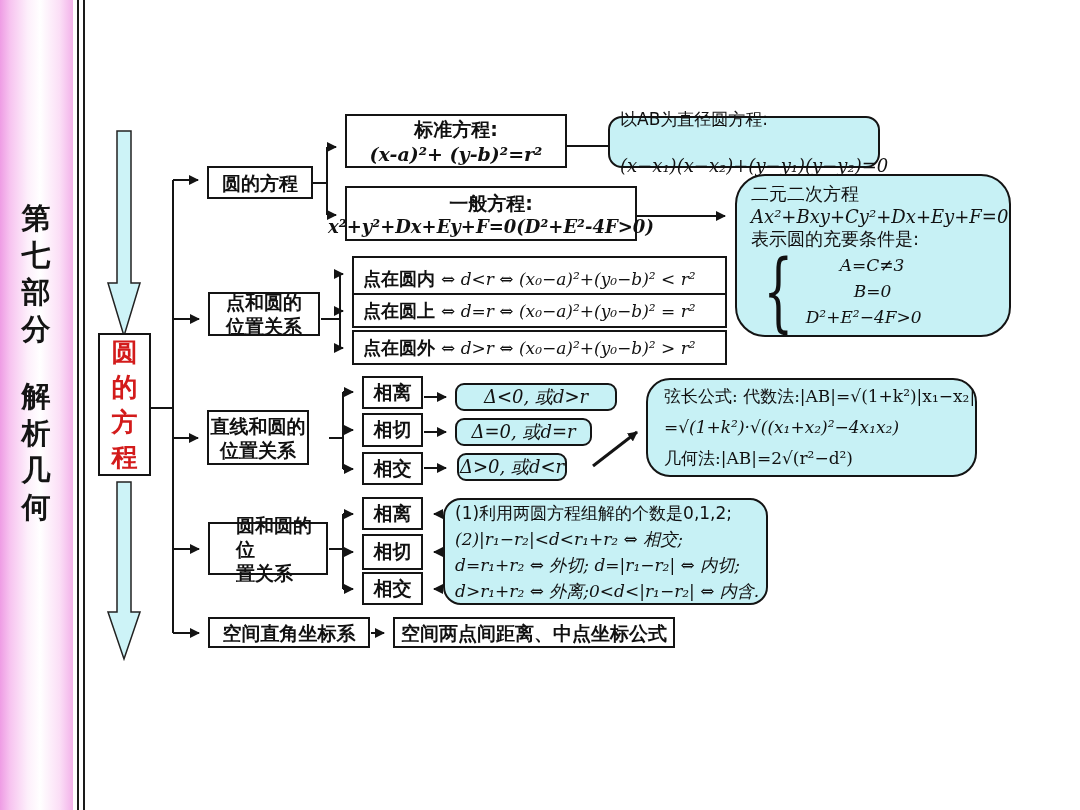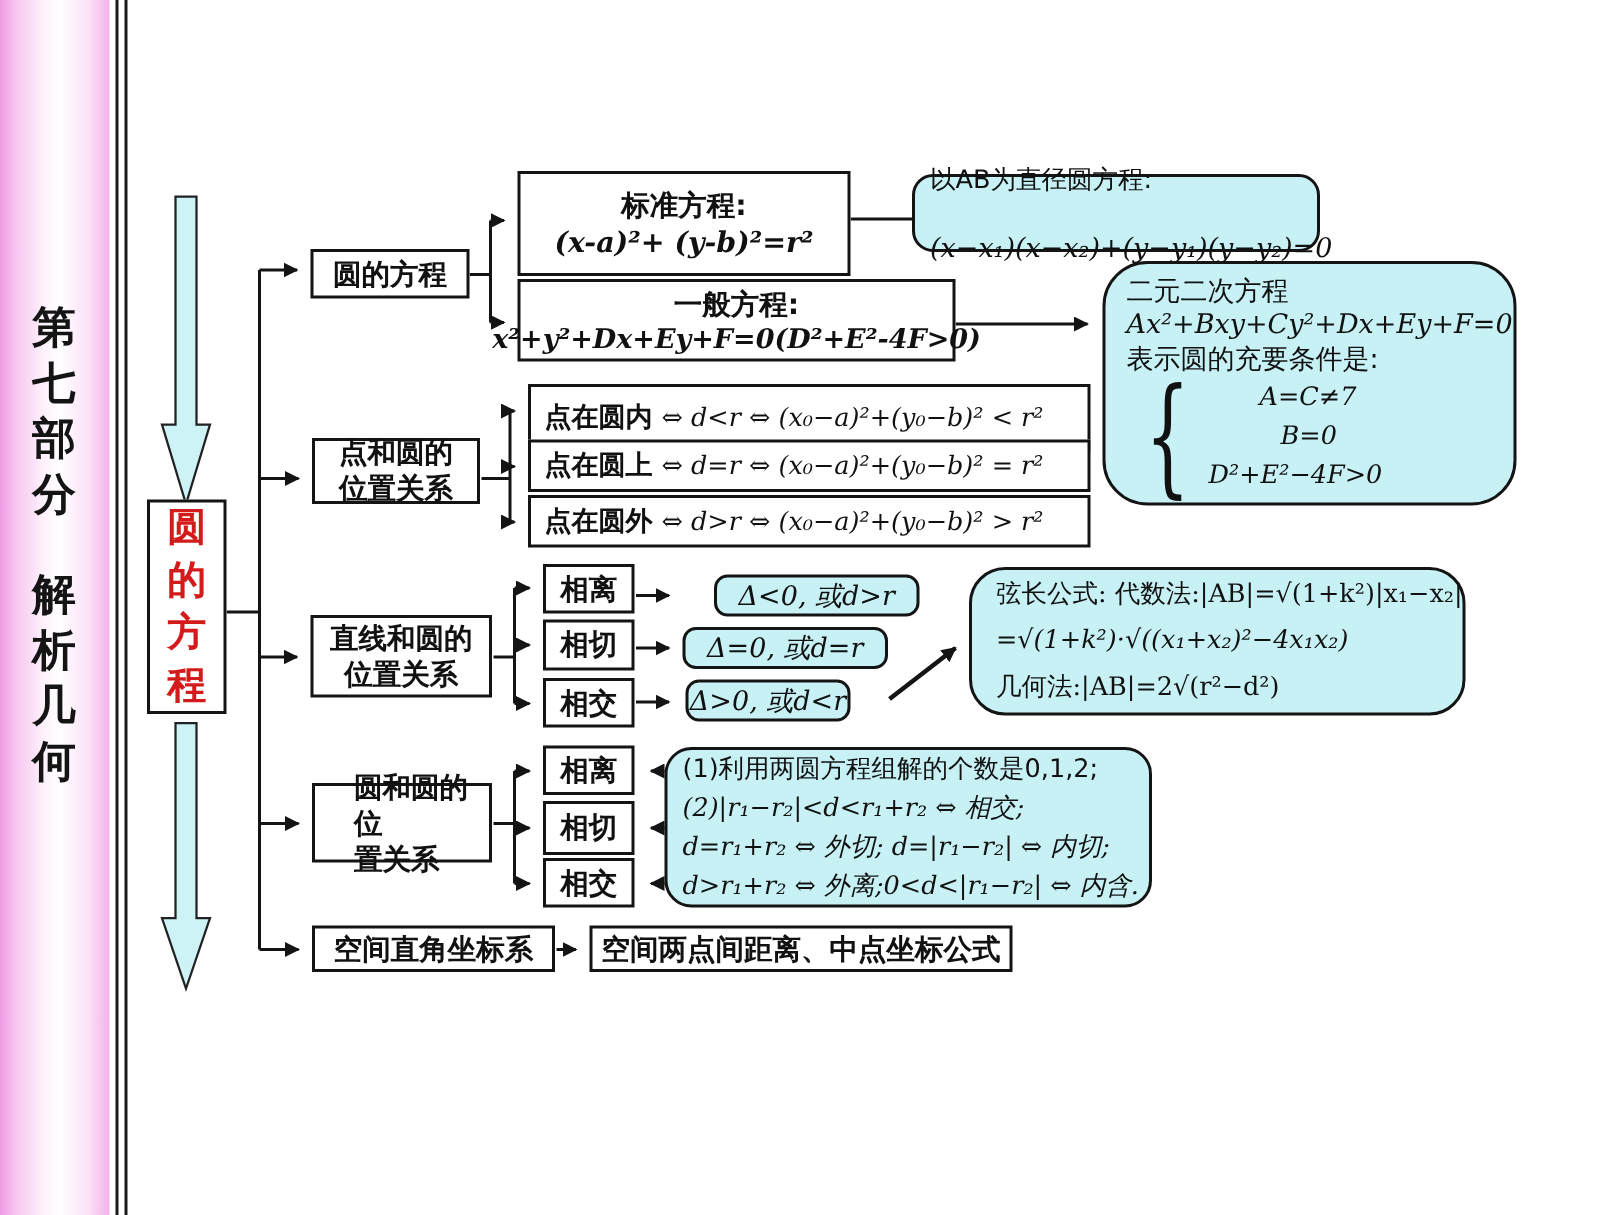--- a/index.html
+++ b/index.html
@@ -108,21 +108,21 @@
   </svg>
 
   <div class="box root" style="left:98px;top:333px;width:53px;height:143px;">
     <div class="vlabel">圆的方程</div>
   </div>
 
   <div class="box" style="left:207px;top:166px;width:106px;height:33px;">
     <div class="lbl">圆的方程</div>
   </div>
 
-  <div class="box" style="left:345px;top:114px;width:222px;height:70px;gap:2px;">
+  <div class="box" style="left:345px;top:114px;width:222px;height:54px;gap:2px;">
     <div class="lbl">标准方程:</div>
     <div class="fmb" style="font-size:19px;">(x-a)²+ (y-b)²=r²</div>
   </div>
 
   <div class="box" style="left:345px;top:186px;width:292px;height:55px;gap:1px;">
     <div class="lbl">一般方程:</div>
     <div class="fmb" style="font-size:18px;">x²+y²+Dx+Ey+F=0(D²+E²-4F&gt;0)</div>
   </div>
 
   <div class="callout" style="left:608px;top:116px;width:272px;height:52px;border-radius:14px;padding:3px 10px;gap:24px;">
@@ -130,21 +130,21 @@
     <div class="ln fm" style="font-size:18px;">(x−x₁)(x−x₂)+(y−y₁)(y−y₂)=0</div>
   </div>
 
   <div class="callout" style="left:735px;top:174px;width:276px;height:163px;border-radius:30px;padding:8px 12px 6px 14px;">
     <div class="ln" style="font-size:18px;">二元二次方程</div>
     <div class="ln fm" style="font-size:18px;">Ax²+Bxy+Cy²+Dx+Ey+F=0</div>
     <div class="ln" style="font-size:18px;">表示圆的充要条件是:</div>
     <div style="display:flex;align-items:center;">
       <span class="brace">{</span>
       <div style="display:flex;flex-direction:column;">
-        <span class="fm" style="font-size:17px;line-height:26px;padding-left:34px;">A=C≠7</span>
+        <span class="fm" style="font-size:17px;line-height:26px;padding-left:34px;">A=C≠3</span>
         <span class="fm" style="font-size:17px;line-height:26px;padding-left:48px;">B=0</span>
         <span class="fm" style="font-size:17px;line-height:26px;">D²+E²−4F&gt;0</span>
       </div>
     </div>
   </div>
 
   <div class="box" style="left:208px;top:292px;width:112px;height:44px;">
     <div class="lbl">点和圆的</div>
     <div class="lbl">位置关系</div>
   </div>
@@ -155,36 +155,36 @@
   </div>
   <div class="rrow" style="left:352px;top:293px;width:375px;height:35px;">
     <span class="lbl">点在圆上</span>
     <span class="fm">⇔ d=r ⇔ (x₀−a)²+(y₀−b)² = r²</span>
   </div>
   <div class="rrow" style="left:352px;top:330px;width:375px;height:35px;">
     <span class="lbl">点在圆外</span>
     <span class="fm">⇔ d&gt;r ⇔ (x₀−a)²+(y₀−b)² &gt; r²</span>
   </div>
 
-  <div class="box" style="left:207px;top:410px;width:121px;height:55px;text-align:center;">
+  <div class="box" style="left:207px;top:410px;width:102px;height:55px;text-align:center;">
     <div class="lbl">直线和圆的</div>
     <div class="lbl">位置关系</div>
   </div>
 
   <div class="box" style="left:362px;top:376px;width:61px;height:33px;">
     <div class="case">相离</div>
   </div>
   <div class="box" style="left:362px;top:413px;width:61px;height:34px;">
     <div class="case">相切</div>
   </div>
   <div class="box" style="left:362px;top:452px;width:61px;height:33px;">
     <div class="case">相交</div>
   </div>
 
-  <div class="pill fm" style="left:476px;top:383px;width:137px;height:28px;">Δ&lt;0, 或d&gt;r</div>
+  <div class="pill fm" style="left:455px;top:383px;width:162px;height:28px;">Δ&lt;0, 或d&gt;r</div>
   <div class="pill fm" style="left:455px;top:418px;width:137px;height:28px;">Δ=0, 或d=r</div>
   <div class="pill fm" style="left:457px;top:453px;width:110px;height:28px;">Δ&gt;0, 或d&lt;r</div>
 
   <div class="callout" style="left:646px;top:378px;width:331px;height:99px;border-radius:24px;padding:4px 10px 4px 16px;">
     <div class="ln fm" style="font-size:17px;line-height:31px;font-style:normal;">弦长公式: 代数法:|AB|=√(1+k²)|x₁−x₂|</div>
     <div class="ln fm" style="font-size:17px;line-height:31px;">=√(1+k²)·√((x₁+x₂)²−4x₁x₂)</div>
     <div class="ln fm" style="font-size:17px;line-height:31px;font-style:normal;">几何法:|AB|=2√(r²−d²)</div>
   </div>
 
   <div class="box" style="left:208px;top:522px;width:120px;height:53px;align-items:flex-start;padding-left:26px;text-align:left;">

